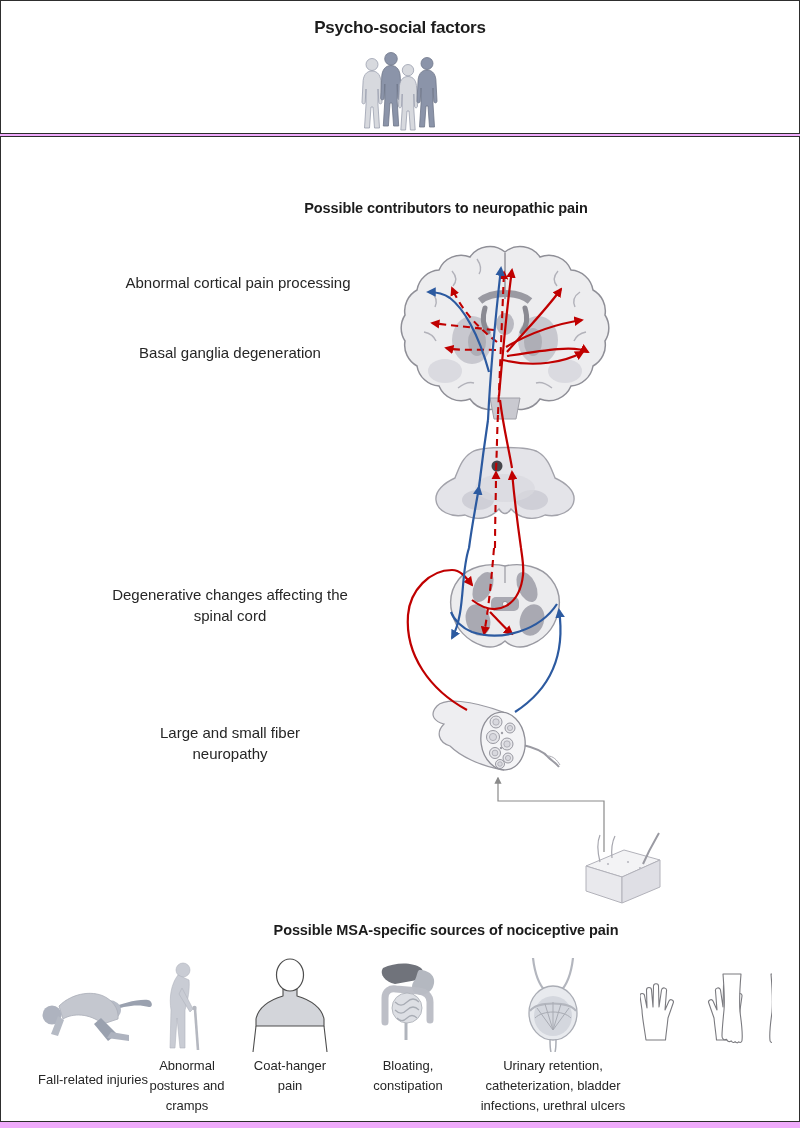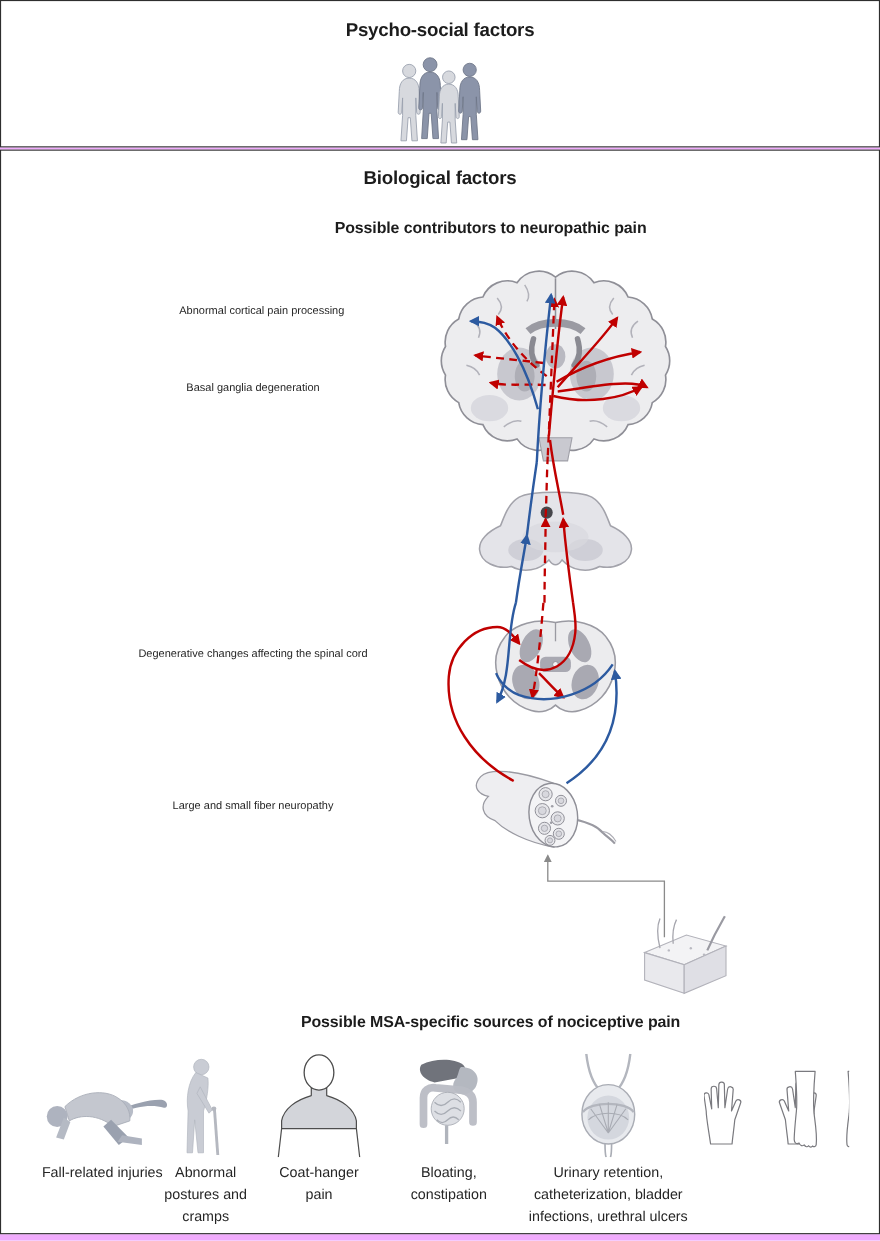--- a/index.html
+++ b/index.html
@@ -4,21 +4,21 @@
 <style>
   html,body{margin:0;padding:0;background:#fff;}
   .page{position:relative;width:800px;height:1128px;background:#f0abfc;overflow:hidden;
         font-family:Liberation Sans, sans-serif;color:#1c1c1c;}
   .abs{position:absolute;}
   .frame{box-sizing:border-box;border:1.6px solid #2e2e2e;background:#fff;}
   .frame-top{left:0;right:0;top:0;height:134px;}
   .frame-bottom{left:0;right:0;top:136px;height:986px;}
   .h1{font-size:17px;font-weight:700;letter-spacing:-0.2px;text-align:center;width:100%;}
   .h2{font-size:14.5px;font-weight:700;letter-spacing:-0.1px;text-align:center;width:100%;margin-left:46px;}
-  .side-label{font-size:10px;line-height:21px;text-align:center;color:#262626;}
+  .side-label{font-size:15px;line-height:21px;text-align:center;color:#262626;}
   .src-col{position:absolute;top:956px;display:flex;flex-direction:column;align-items:center;}
   .src-iconbox{height:96px;display:flex;align-items:flex-end;justify-content:center;}
   .src-label{margin-top:4px;font-size:13px;line-height:20px;text-align:center;color:#262626;}
   svg{display:block;}
 </style>
 </head>
 <body>
 
 <div class="page">
 
@@ -43,21 +43,20 @@
         <g transform="translate(72,8)" fill="#8b94a9" stroke="#6e7689">
           <circle cx="0" cy="6.5" r="6"></circle>
           <path d="M0,13 C-6,13 -9,18 -9,25 L-10,44 C-10,46.5 -7,46.5 -6.8,44 L-6,31 L-6,47 L-7.5,70 L-2.5,70 L-1,49 L1,49 L2.5,70 L7.5,70 L6,47 L6,31 L6.8,44 C7,46.5 10,46.5 10,44 L9,25 C9,18 6,13 0,13 Z"></path>
         </g>
       </g>
     </svg>
   </div>
 
   <div class="abs frame frame-bottom"></div>
 
-  <div class="abs h1" style="top:152px;">Biological factors</div>
   <div class="abs h2" style="top:200px;">Possible contributors to neuropathic pain</div>
 
   <div class="abs side-label" style="left:98px;top:272px;width:280px;">Abnormal cortical pain processing</div>
   <div class="abs side-label" style="left:110px;top:342px;width:240px;">Basal ganglia degeneration</div>
   <div class="abs side-label" style="left:110px;top:584px;width:240px;">Degenerative changes affecting the spinal cord</div>
   <div class="abs side-label" style="left:150px;top:722px;width:160px;">Large and small fiber neuropathy</div>
 
   <svg class="abs" style="left:340px;top:245px;" width="360" height="660" viewBox="340 245 360 660">
     <defs>
       <marker id="mr" viewBox="0 0 10 10" refX="8" refY="5" markerWidth="4.4" markerHeight="4.4" orient="auto">
@@ -199,21 +198,21 @@
       <path d="M479,487 C482,462 485,440 488,420"></path>
       <path d="M469,548 C472,525 476,505 479,487" marker-end="url(#mb)"></path>
       <path d="M469,548 C460,575 466,612 452,638" marker-end="url(#mb)"></path>
       <path d="M515,712 C549,690 566,658 559,610" marker-end="url(#mb)"></path>
       <path d="M557,604 C540,630 502,642 472,632 C462,628 454,620 451,612"></path>
     </g>
   </svg>
 
   <div class="abs h2" style="top:922px;">Possible MSA-specific sources of nociceptive pain</div>
 
-  <div class="src-col" style="left:34px;width:118px;">
+  <div class="src-col" style="left:34px;width:118px;gap:14px;">
     <div class="src-iconbox">
       <svg width="120" height="92" viewBox="0 0 120 92">
         <path d="M76,52 C92,45 106,44 116,47 C120,48 120,41 115,40 C104,39 88,44 78,48 Z" fill="#9aa1af"></path>
         <ellipse cx="76" cy="50" rx="12" ry="10" fill="#b7bcc7"></ellipse>
         <path d="M26,46 C40,32 62,30 74,38 C82,43 86,51 85,59 L70,64 C56,53 40,53 30,59 Z" fill="#c4c7cf" stroke="#a9adb7" stroke-width="0.8"></path>
         <circle cx="19" cy="55" r="9.5" fill="#aeb3bf"></circle>
         <path d="M25,56 L18,74 L25,76 L31,60 Z" fill="#b5bac4"></path>
         <path d="M68,58 L84,74 L75,81 L61,64 Z" fill="#9aa1af"></path>
         <path d="M74,78 L96,81 L96,75 L78,72 Z" fill="#aeb3bf"></path>
       </svg>

